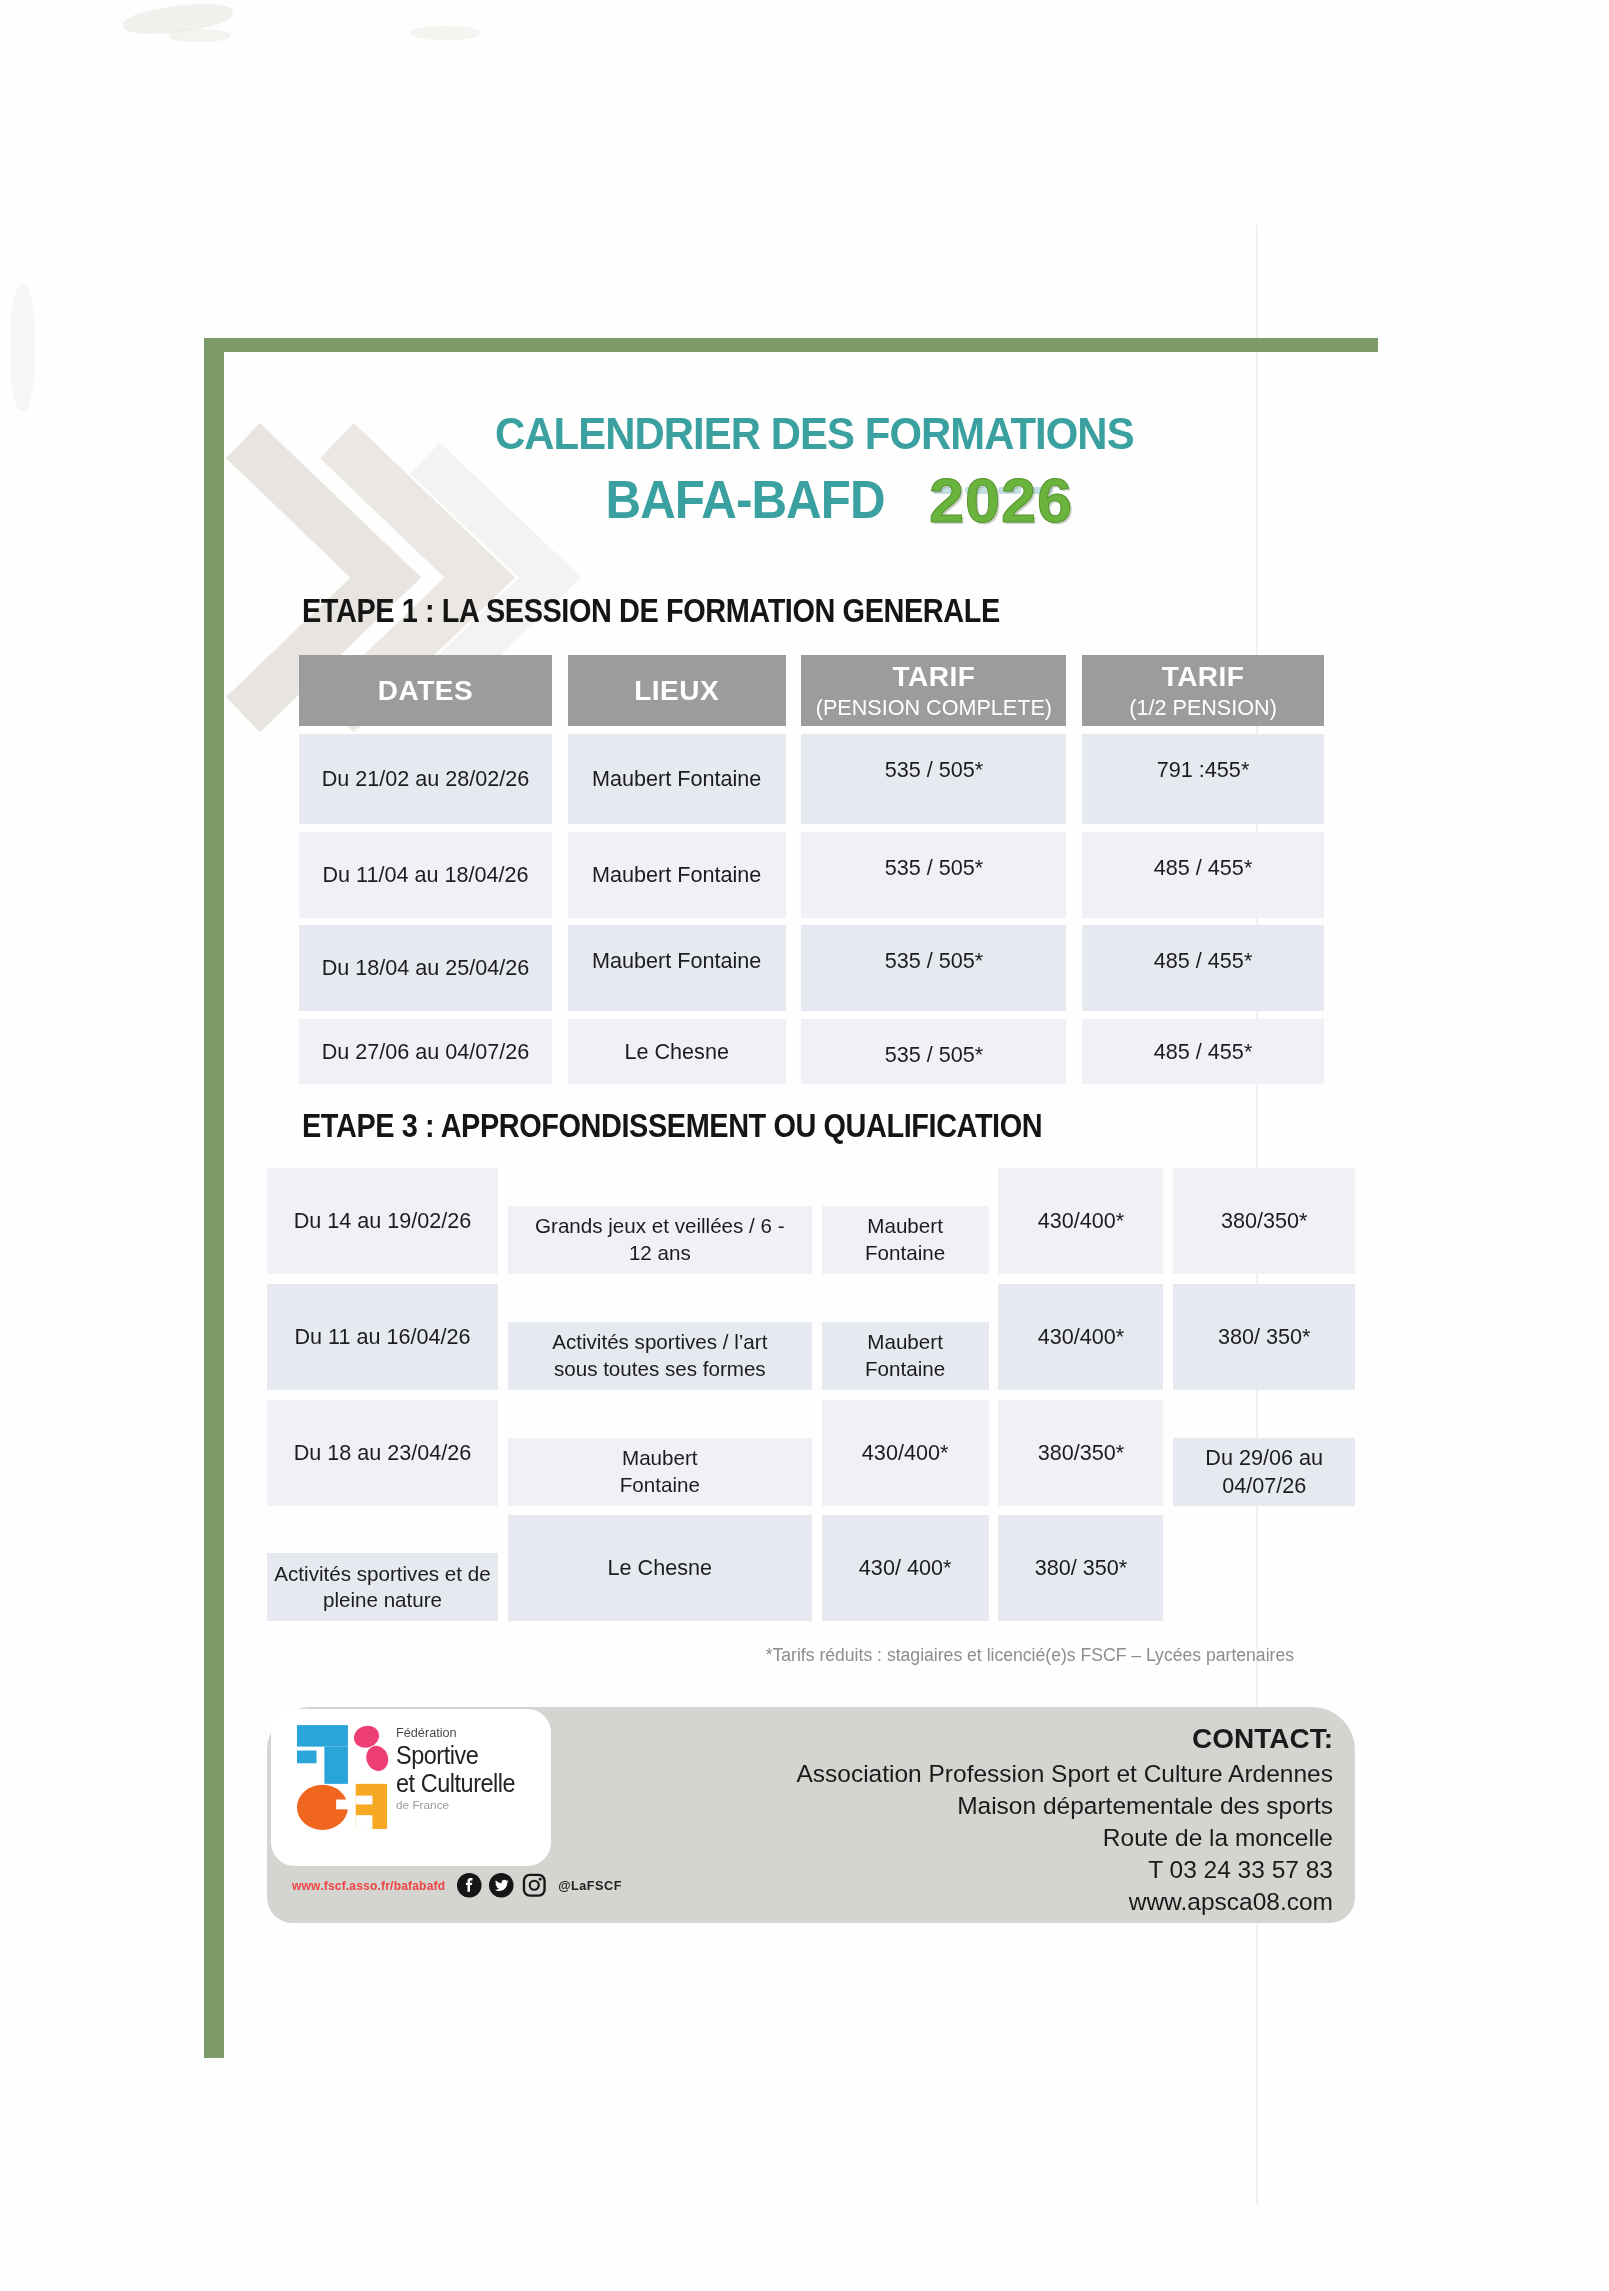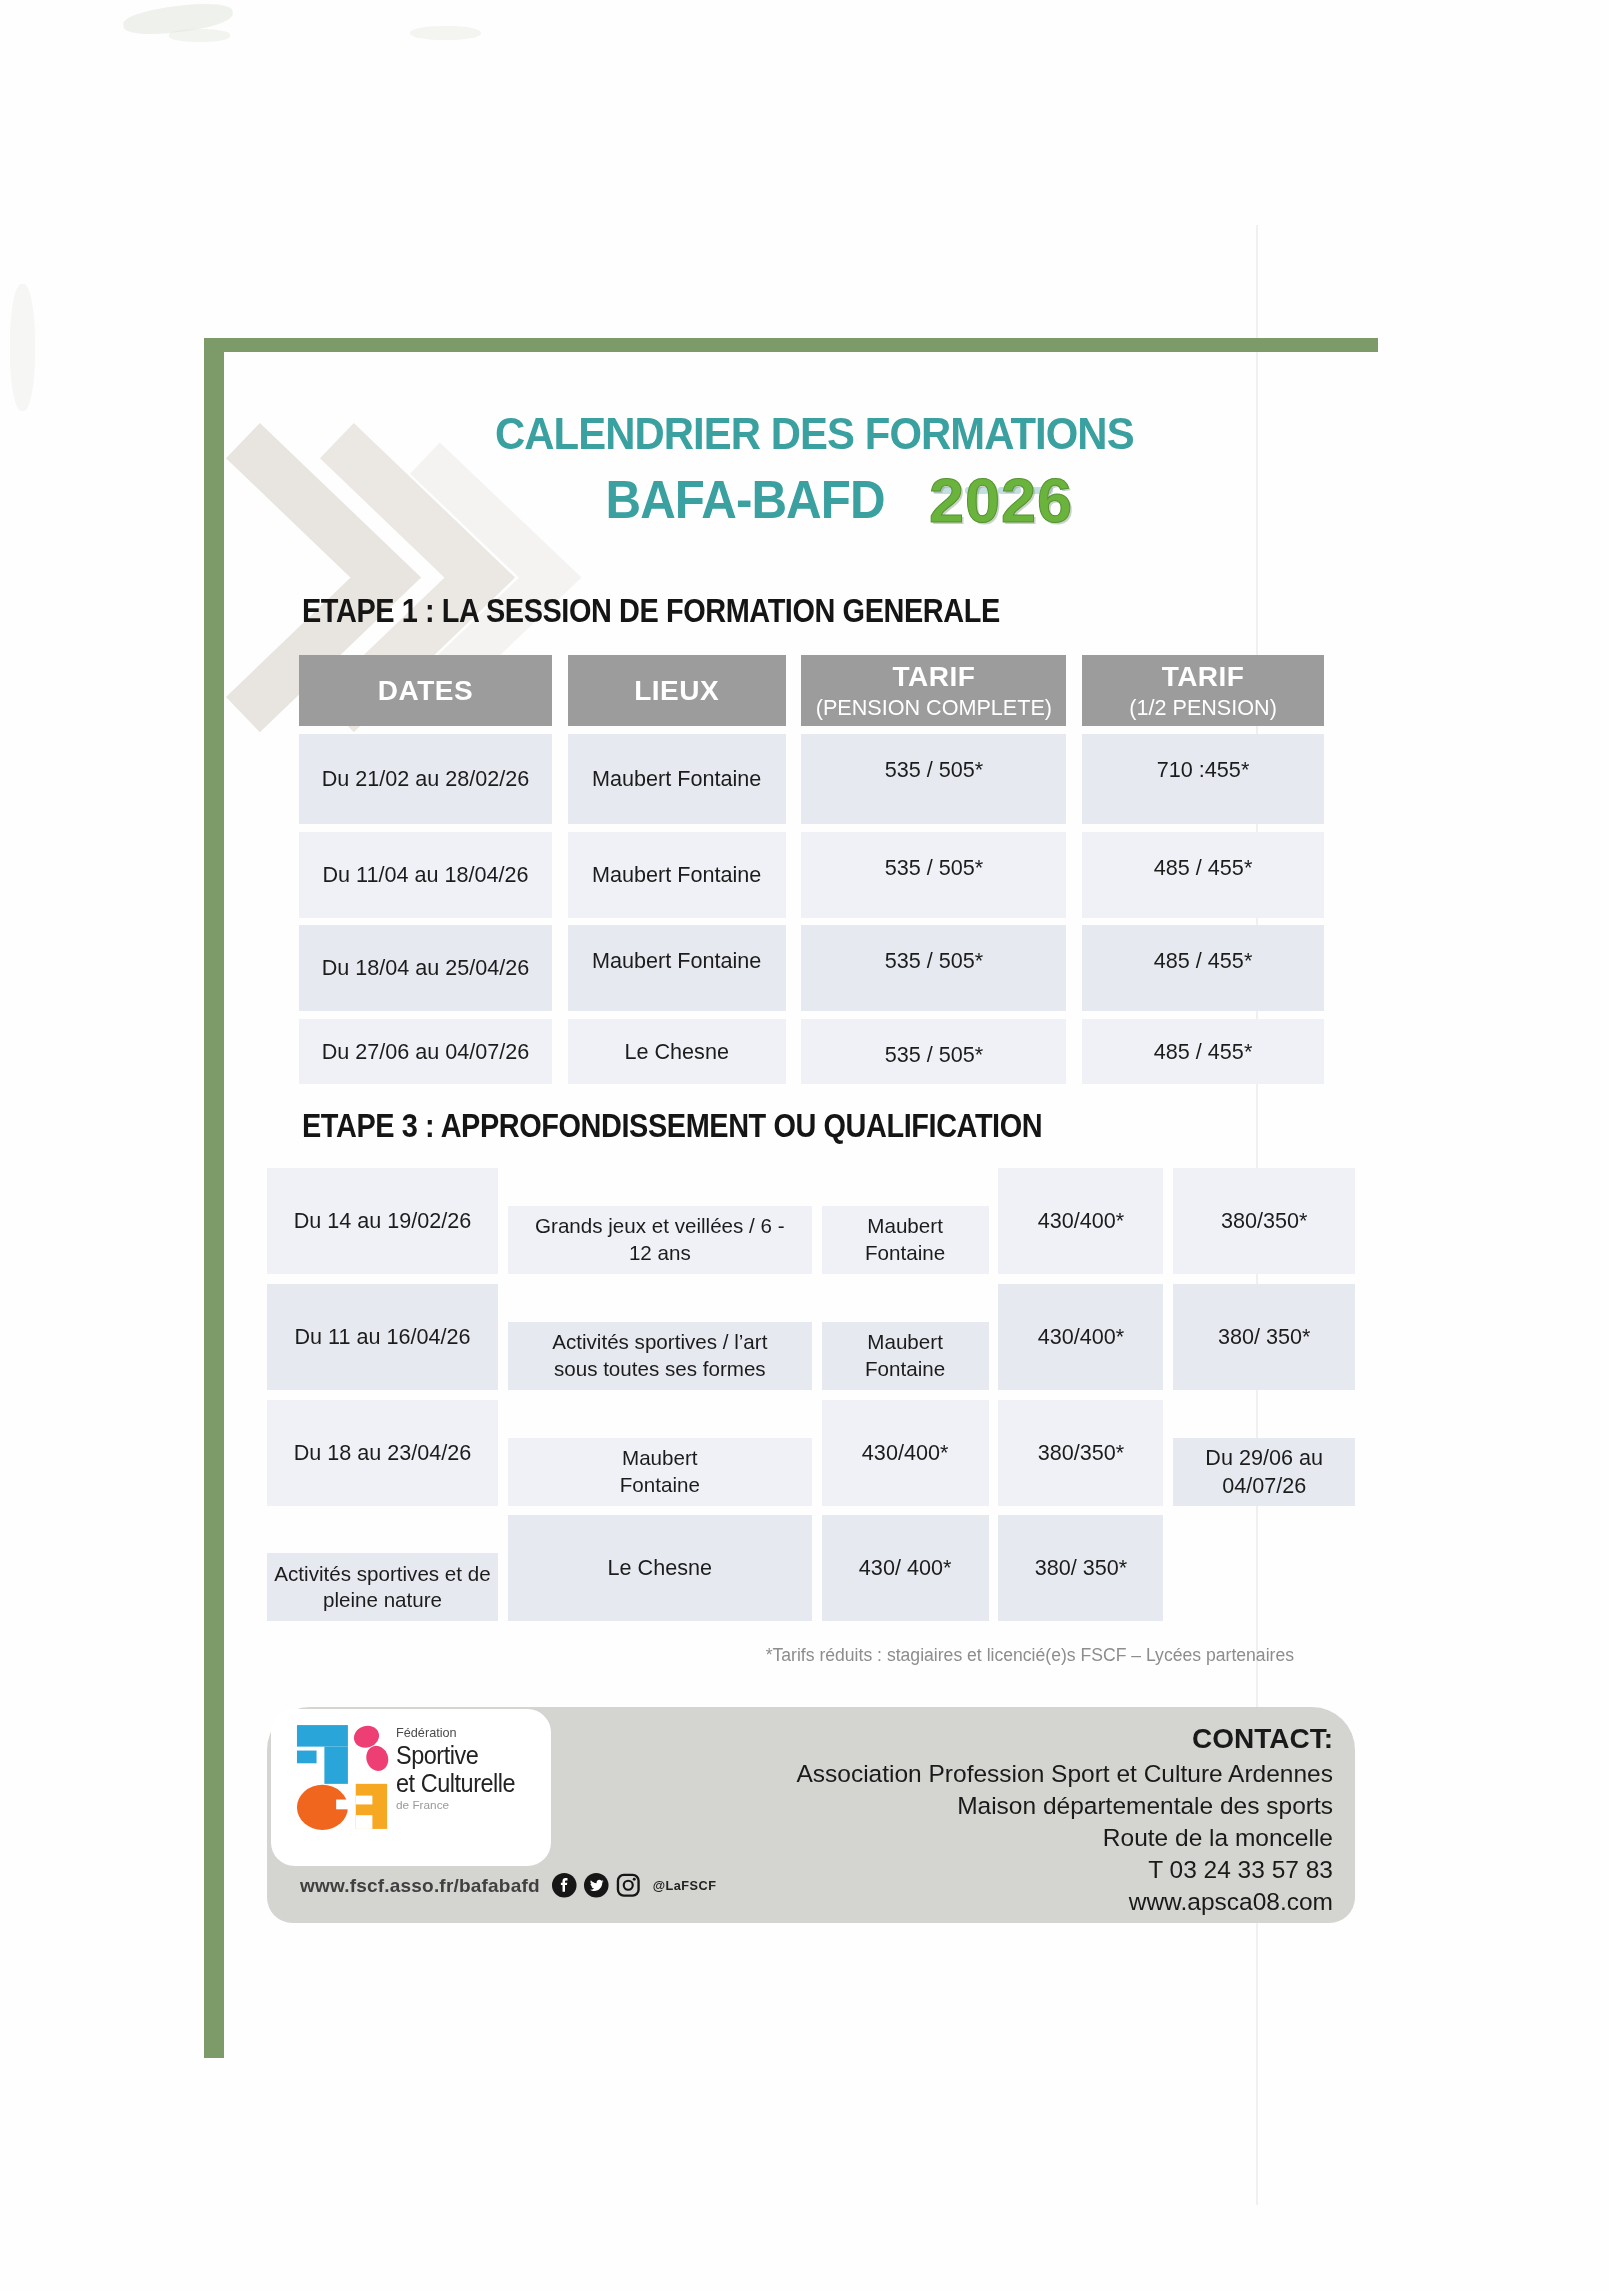--- a/index.html
+++ b/index.html
@@ -60,21 +60,21 @@
   
   .logo-card{position:absolute;left:271px;top:1709px;width:280px;height:157px;background:#ffffff;border-radius:23.5px;}
   .logo-mark{position:absolute;left:23.5px;top:13.7px;}
   .logo-text{position:absolute;left:125px;top:18px;line-height:1;}
   .lt-small{font-size:12.7px;color:#4a4a4a;margin-bottom:2.9px;}
   .lt-big{font-size:25.5px;color:#222;letter-spacing:-0.5px;transform:scaleX(.92);transform-origin:left;}
   .lt-big2{margin-top:2.9px;}
   .lt-foot{font-size:11.8px;color:#9a9a98;margin-top:3.9px;}
   
   .web-row{position:absolute;left:292px;top:1868px;height:35px;display:flex;align-items:center;gap:10.8px;}
-  .website{font-size:19px;font-weight:bold;color:#404040;letter-spacing:0.2px;margin-left:8px;}
+  .website{font-size:12px;font-weight:bold;color:#ef4444;letter-spacing:0.2px;}
   .icons{display:flex;align-items:center;gap:5.9px;}
   .handle{font-size:12.7px;font-weight:bold;color:#222;letter-spacing:0.5px;}
 </style>
 </head>
 <body>
 
 <div class="page">
 
   <div class="artifact a1"></div>
   <div class="artifact a2"></div>
@@ -110,21 +110,21 @@
         <span class="th-sub">(PENSION COMPLETE)</span>
       </div>
     <div class="th">
         <span class="th-main">TARIF</span>
         <span class="th-sub">(1/2 PENSION)</span>
       </div>
 
     <div class="cell bd">Du 21/02 au 28/02/26</div>
     <div class="cell bd">Maubert Fontaine</div>
     <div class="cell bd vtop">535 / 505*</div>
-    <div class="cell bd vtop">710 :455*</div>
+    <div class="cell bd vtop">791 :455*</div>
 
     <div class="cell bl">Du 11/04 au 18/04/26</div>
     <div class="cell bl">Maubert Fontaine</div>
     <div class="cell bl vtop">535 / 505*</div>
     <div class="cell bl vtop">485 / 455*</div>
 
     <div class="cell bd">Du 18/04 au 25/04/26</div>
     <div class="cell bd vtop">Maubert Fontaine</div>
     <div class="cell bd vtop">535 / 505*</div>
     <div class="cell bd vtop">485 / 455*</div>

